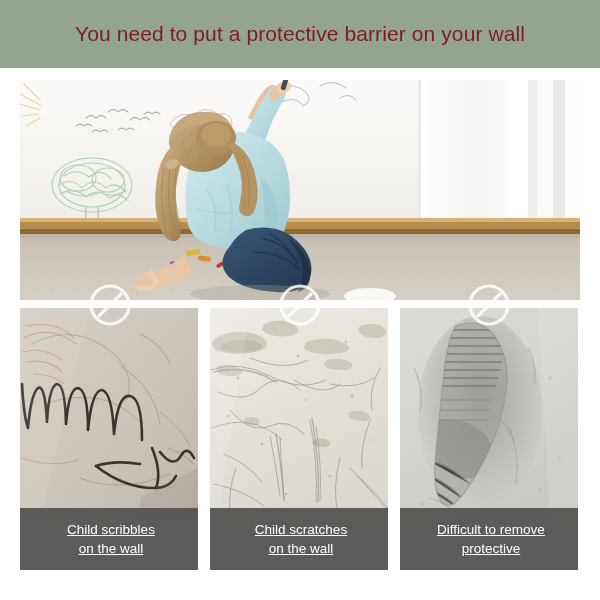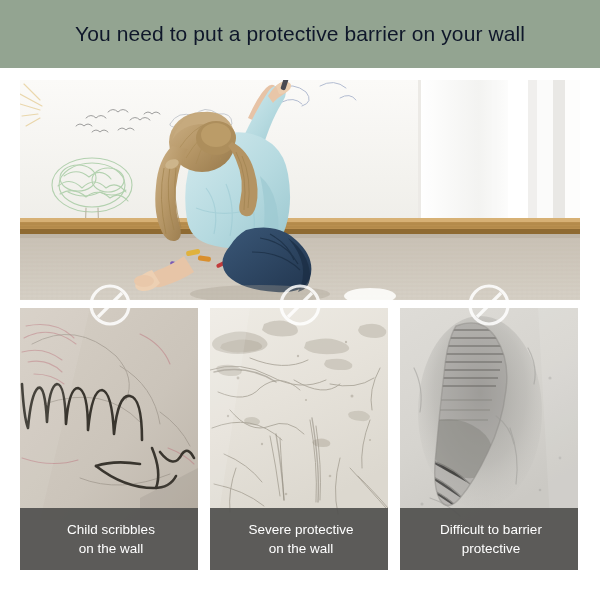--- a/index.html
+++ b/index.html
@@ -27,21 +27,21 @@
     left: 0;
     top: 0;
     width: 600px;
     height: 68px;
     background: #93a491;
     display: flex;
     align-items: center;
     justify-content: center;
   }
   .header-title {
-    color: #0f172a;
+    color: #7f1d1d;
     font-size: 21px;
     font-weight: 400;
     letter-spacing: 0.1px;
     white-space: nowrap;
     font-family: "Liberation Sans", sans-serif;
   }
 
   
   .hero-photo {
     position: absolute;
@@ -81,20 +81,21 @@
     background: rgba(82,82,80,0.93);
     color: #ffffff;
     font-size: 13.5px;
     line-height: 19px;
     display: flex;
     flex-direction: column;
     align-items: center;
     justify-content: center;
     text-align: center;
     font-family: "Liberation Sans", sans-serif;
+    text-decoration: underline;
   }
   .panel-caption span { display: block; }
 
   
   .no-icon {
     position: absolute;
     width: 42px;
     height: 42px;
     top: 284px;
     z-index: 5;
@@ -505,21 +506,21 @@
           <circle cx="120" cy="168" r="1.3"></circle>
             <circle cx="160" cy="132" r="1.1"></circle>
           <circle cx="18" cy="108" r="1.2"></circle>
             <circle cx="96" cy="92" r="1.1"></circle>
           <circle cx="76" cy="186" r="1.3"></circle>
             <circle cx="136" cy="34" r="1.2"></circle>
         </g>
         <path d="M0 0 L40 0 L8 212 L0 212 Z" fill="#ffffff" opacity="0.12"></path>
       </svg>
       <div class="panel-caption">
-        <span>Severe protective</span>
+        <span>Child scratches</span>
         <span>on the wall</span>
       </div>
     </div>
 
     <div class="panel">
       <svg class="panel-svg" viewBox="0 0 178 212" preserveAspectRatio="none">
         <defs>
           <linearGradient id="p3wall" x1="0" y1="0" x2="0.5" y2="1">
             <stop offset="0%" stop-color="#dedcd7"></stop>
             <stop offset="55%" stop-color="#d6d4cf"></stop>
@@ -577,19 +578,19 @@
         </g>
         <g fill="#a8a7a3" opacity="0.5">
           <circle cx="150" cy="70" r="1.6"></circle>
             <circle cx="160" cy="150" r="1.4"></circle>
           <circle cx="22" cy="196" r="1.5"></circle>
             <circle cx="140" cy="182" r="1.3"></circle>
         </g>
         <path d="M138 0 L178 0 L178 212 L150 212 Z" fill="#ffffff" opacity="0.1"></path>
       </svg>
       <div class="panel-caption">
-        <span>Difficult to barrier</span>
+        <span>Difficult to remove</span>
         <span>protective</span>
       </div>
     </div>
 
   </div>
 </div>
 
 </body></html>

